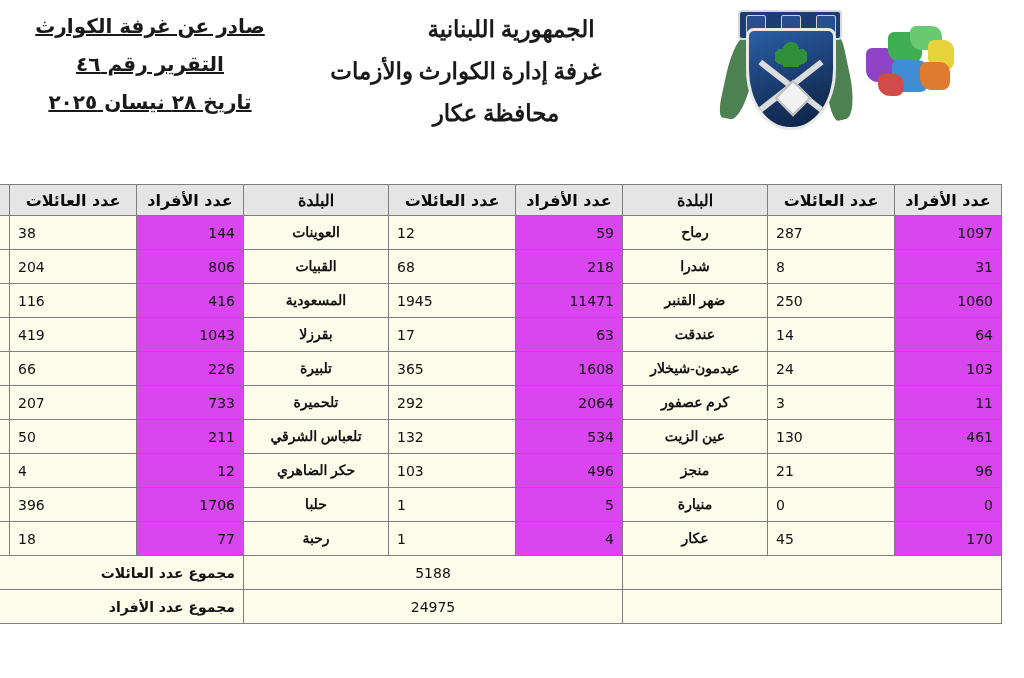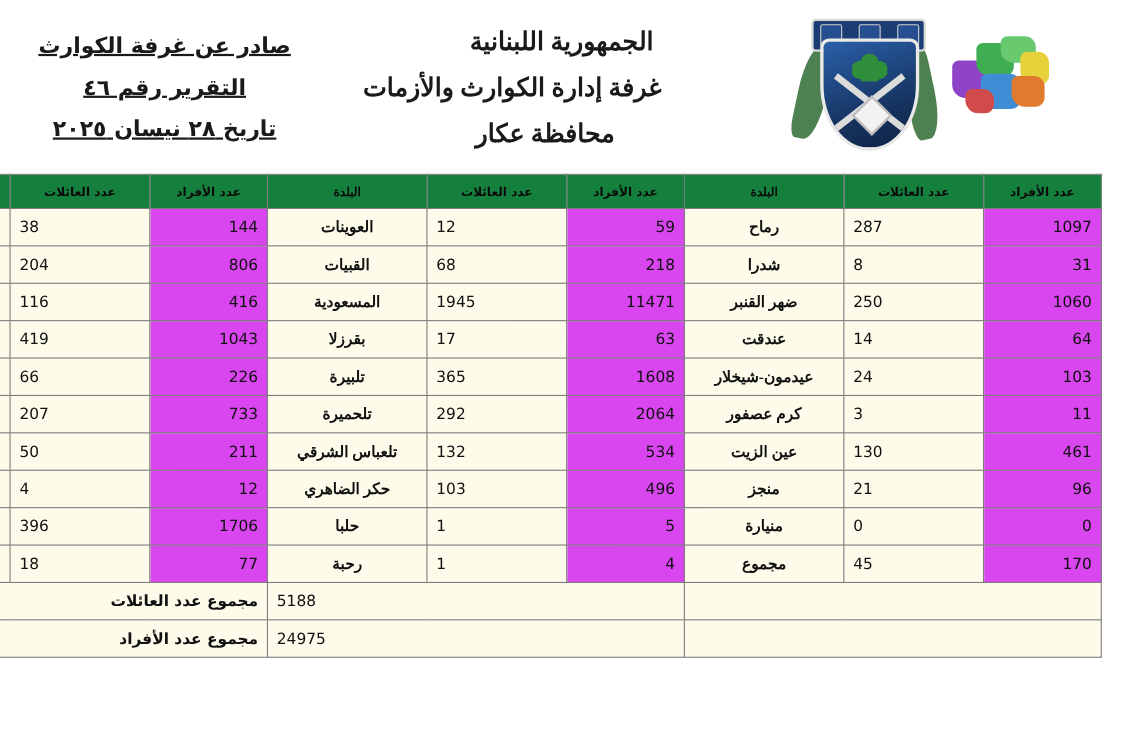--- a/index.html
+++ b/index.html
@@ -11,24 +11,24 @@
     height: 678px;
     background: #ffffff;
     font-family: "DejaVu Sans", "Liberation Sans", sans-serif;
     overflow: hidden;
     position: relative;
   }
 
   
   .header {
     position: relative;
-    height: 158px;
+    height: 184px;
     display: flex;
     flex-direction: row-reverse;
-    align-items: center;
+    align-items: flex-start;
   }
 
   .header-right {
     width: 300px;
     padding: 14px 28px 0 0;
     text-align: center;
     direction: rtl;
   }
   .header-right .line {
     font-size: 20px;
@@ -206,40 +206,40 @@
     background: transparent;
   }
   table.report th, table.report td {
     border: 1px solid #7d7d7d;
     height: 33px;
     font-size: 14px;
     color: #111;
     padding: 0 8px;
   }
   table.report thead th {
-    background: #15803d;
+    background: #e5e5e5;
     color: #0a0a0a;
     font-weight: bold;
-    font-size: 11px;
+    font-size: 16px;
     height: 30px;
   }
   .c-town  { text-align: center; width: 128px; background: #fdfbe9; font-weight: bold; font-family: Liberation Serif, serif; }
   .c-fam   { text-align: left;  width: 110px; background: #fdfbe9; }
   .c-ind   { text-align: right;  width: 90px;  background: #d946ef; }
   thead .c-town, thead .c-fam, thead .c-ind { background: #2f7ceb; text-align: center; }
 
   .sum-label {
     text-align: right;
     font-weight: bold;
     font-size: 14px;
     background: #fdfbe9;
     padding-right: 14px;
   }
   .sum-value {
-    text-align: left;
+    text-align: center;
     font-size: 14px;
     background: #fdfbe9;
     padding-left: 10px;
   }
   .sum-blank { background: #fdfbe9; }
 </style>
 </head>
 <body>
 
 <div class="header">
@@ -405,21 +405,21 @@
           <td class="c-ind">5</td>
           <td class="c-fam">1</td>
           <td class="c-town">حلبا</td>
           <td class="c-ind">1706</td>
           <td class="c-fam">396</td>
           <td class="c-town">العبودية</td>
         </tr>
         <tr>
           <td class="c-ind">170</td>
           <td class="c-fam">45</td>
-          <td class="c-town">مجموع</td>
+          <td class="c-town">عكار</td>
           <td class="c-ind">4</td>
           <td class="c-fam">1</td>
           <td class="c-town">رحبة</td>
           <td class="c-ind">77</td>
           <td class="c-fam">18</td>
           <td class="c-town">العريضة</td>
         </tr>
       </tbody>
     <tfoot id="table-foot">
         <tr>

